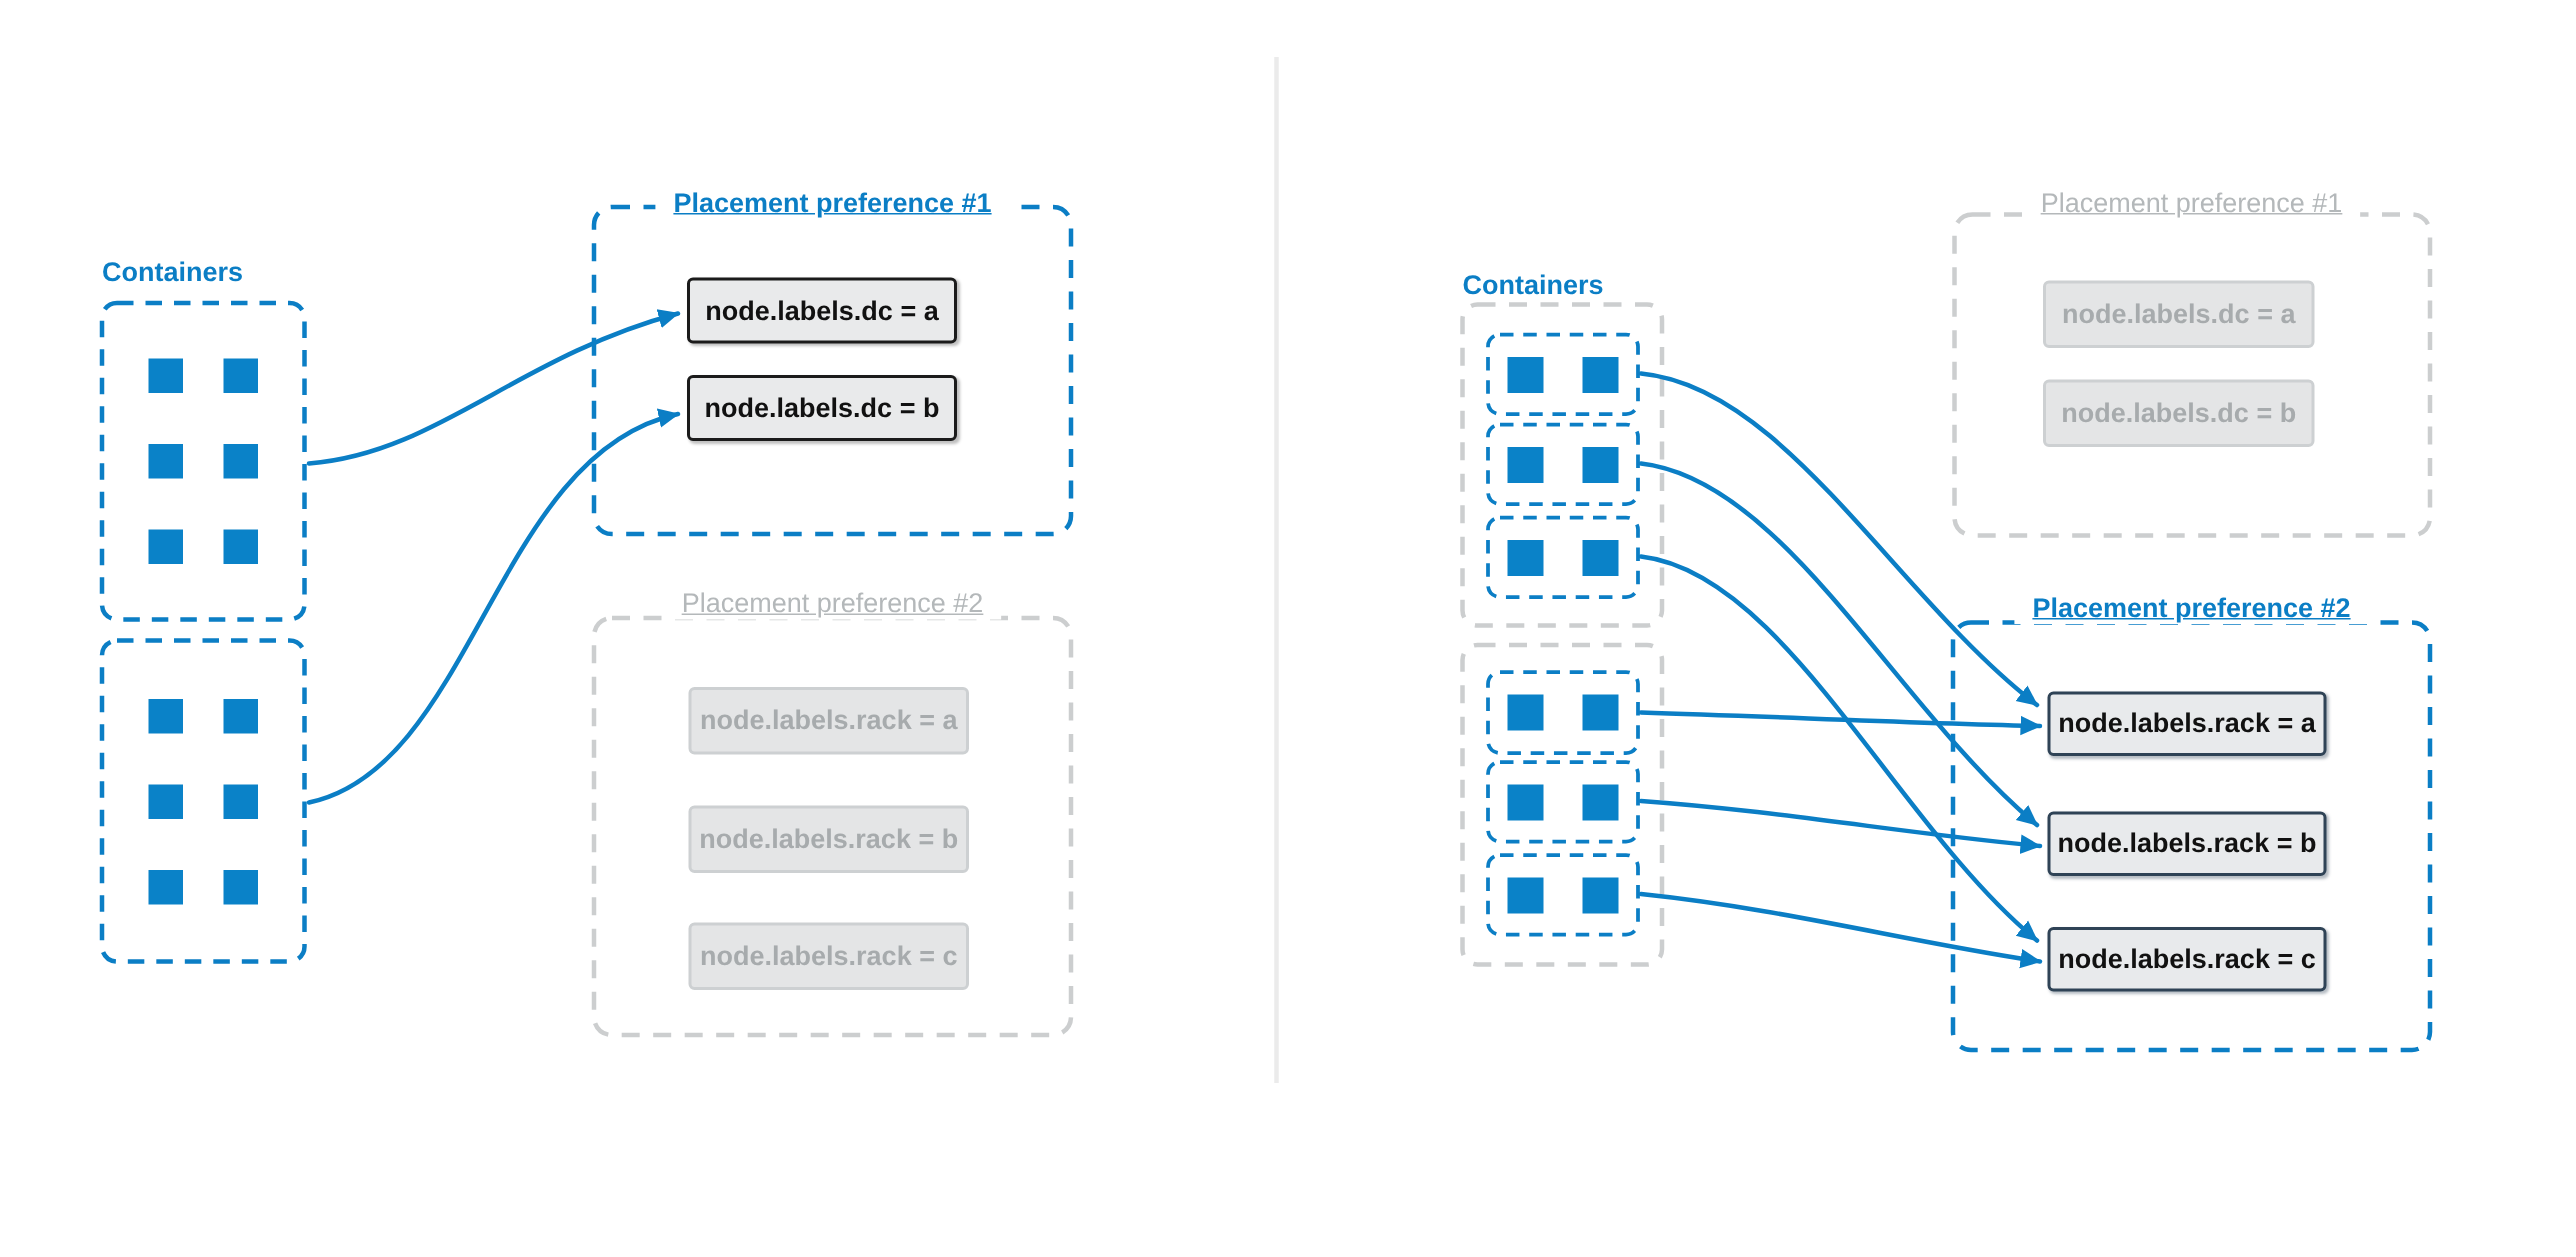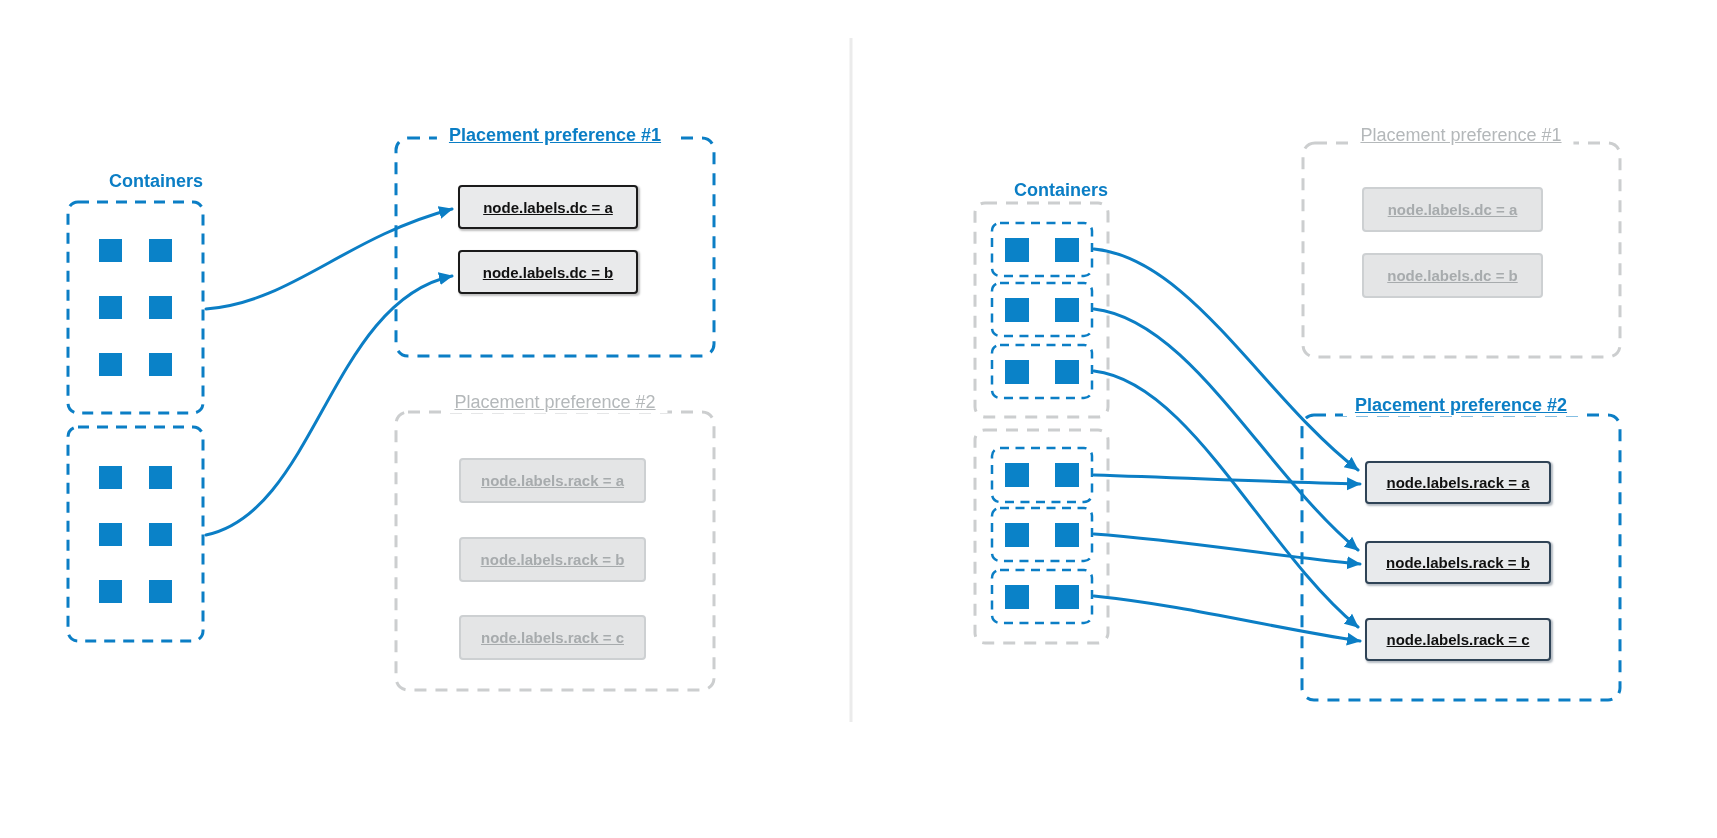--- a/index.html
+++ b/index.html
@@ -10,26 +10,26 @@
   svg.underlay{position:absolute;left:0;top:0;}
   
   .sec-title{
     position:absolute;transform:translateX(-50%);
     background:#ffffff;padding:0 12px;white-space:nowrap;
     font-size:18px;line-height:22px;text-decoration:underline;
   }
   .title-blue{color:#0b7ec5;font-weight:bold;}
   .title-gray{color:#b4b8ba;font-weight:400;}
   .containers-label{
-    position:absolute;text-align:right;font-size:18px;font-weight:bold;color:#0b7ec5;
+    position:absolute;text-align:left;font-size:18px;font-weight:bold;color:#0b7ec5;
   }
   
   .lbox{
     position:absolute;display:flex;align-items:center;justify-content:center;
-    font-size:15px;border-radius:4px;white-space:nowrap;box-sizing:border-box;text-decoration:underline;
+    font-size:18px;border-radius:4px;white-space:nowrap;box-sizing:border-box;
   }
   .lbox-active-l{background:#e9eaeb;border:2px solid #1b1b1b;color:#111111;font-weight:bold;
     box-shadow:1.5px 1.5px 2px rgba(0,0,0,0.25);}
   .lbox-active-r{background:#e8eaec;border:2px solid #2f4356;color:#111111;font-weight:bold;
     box-shadow:1.5px 1.5px 2px rgba(47,67,86,0.35);}
   .lbox-gray{background:#e4e5e6;border:2px solid #cdd0d2;color:#a7abad;font-weight:600;}
   
   .sq-grid{
     position:absolute;display:grid;box-sizing:border-box;
     justify-content:center;align-content:center;

